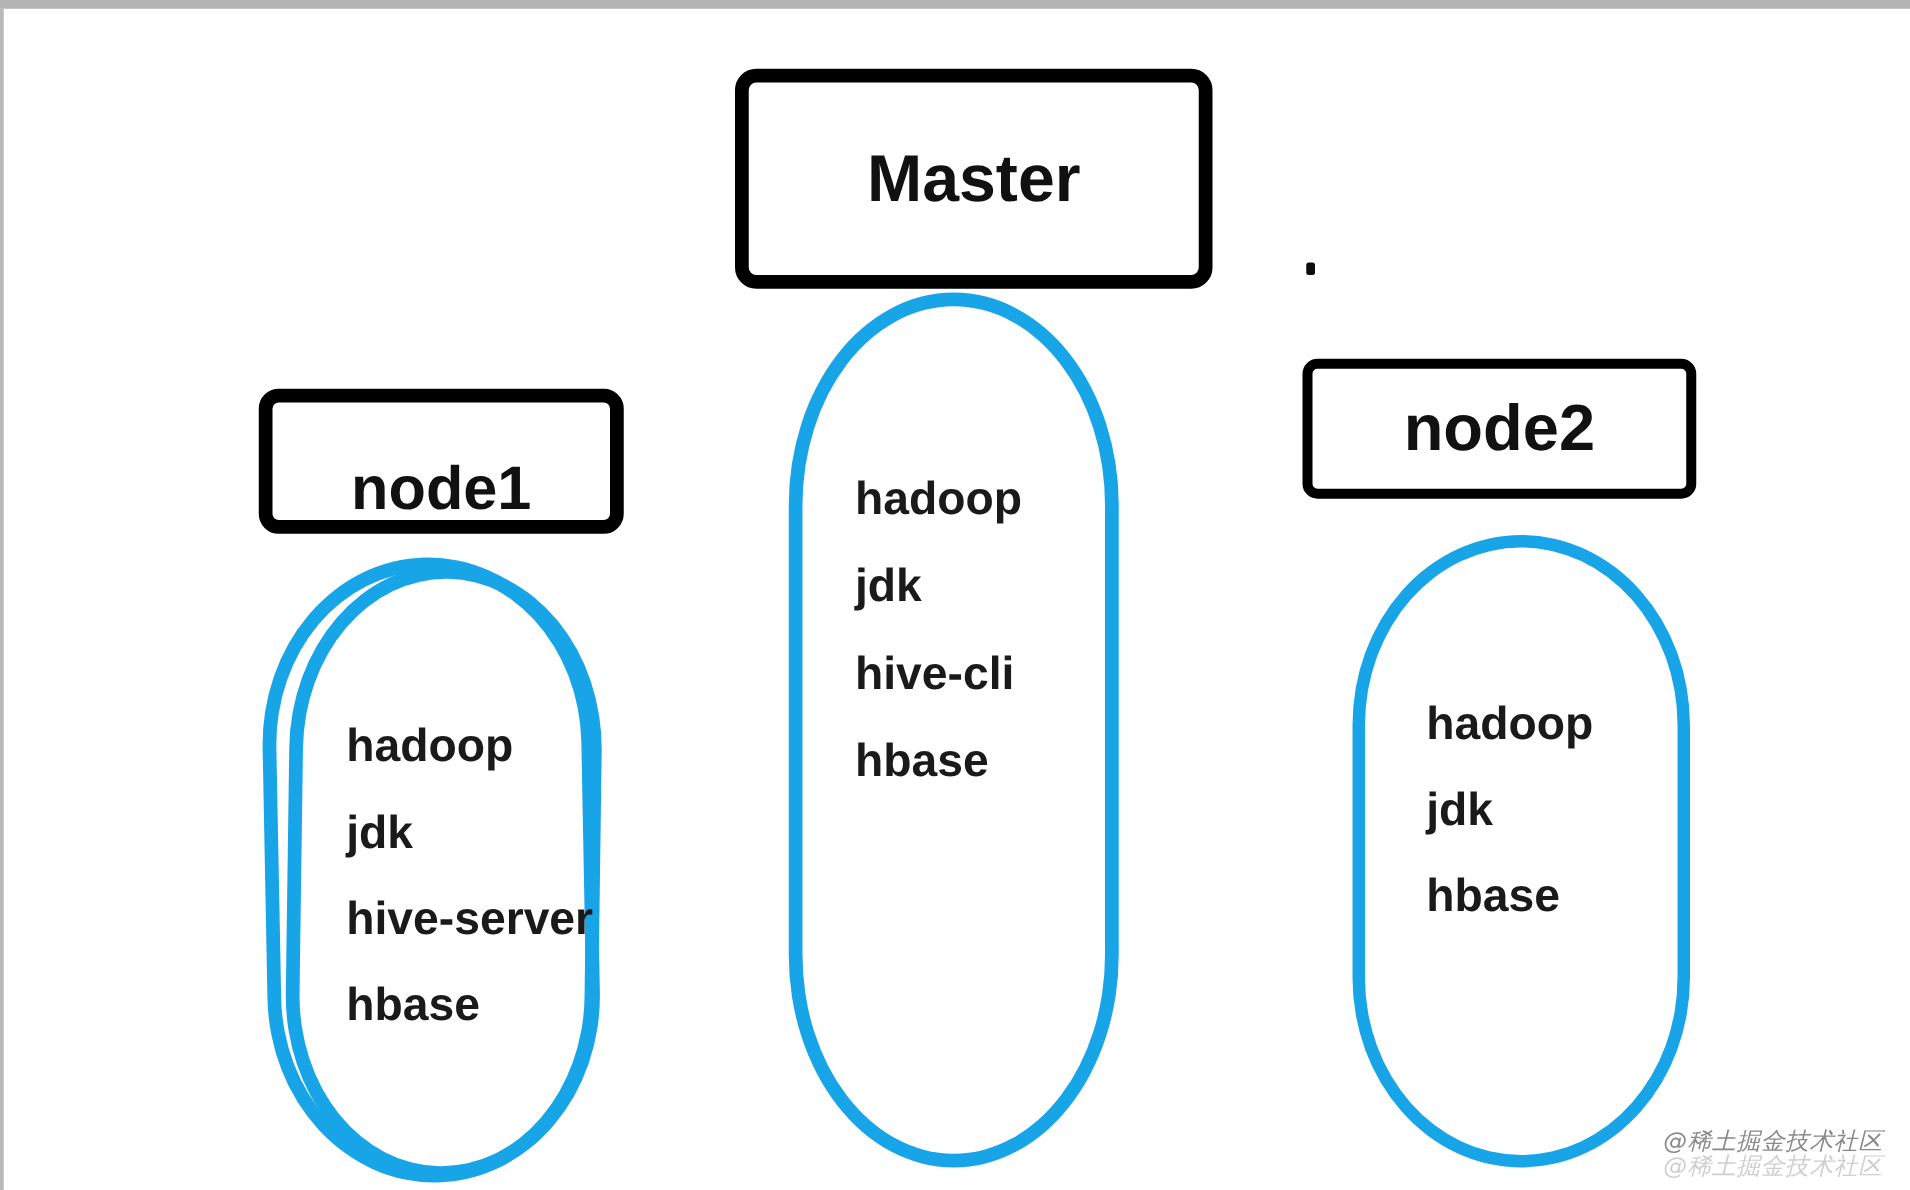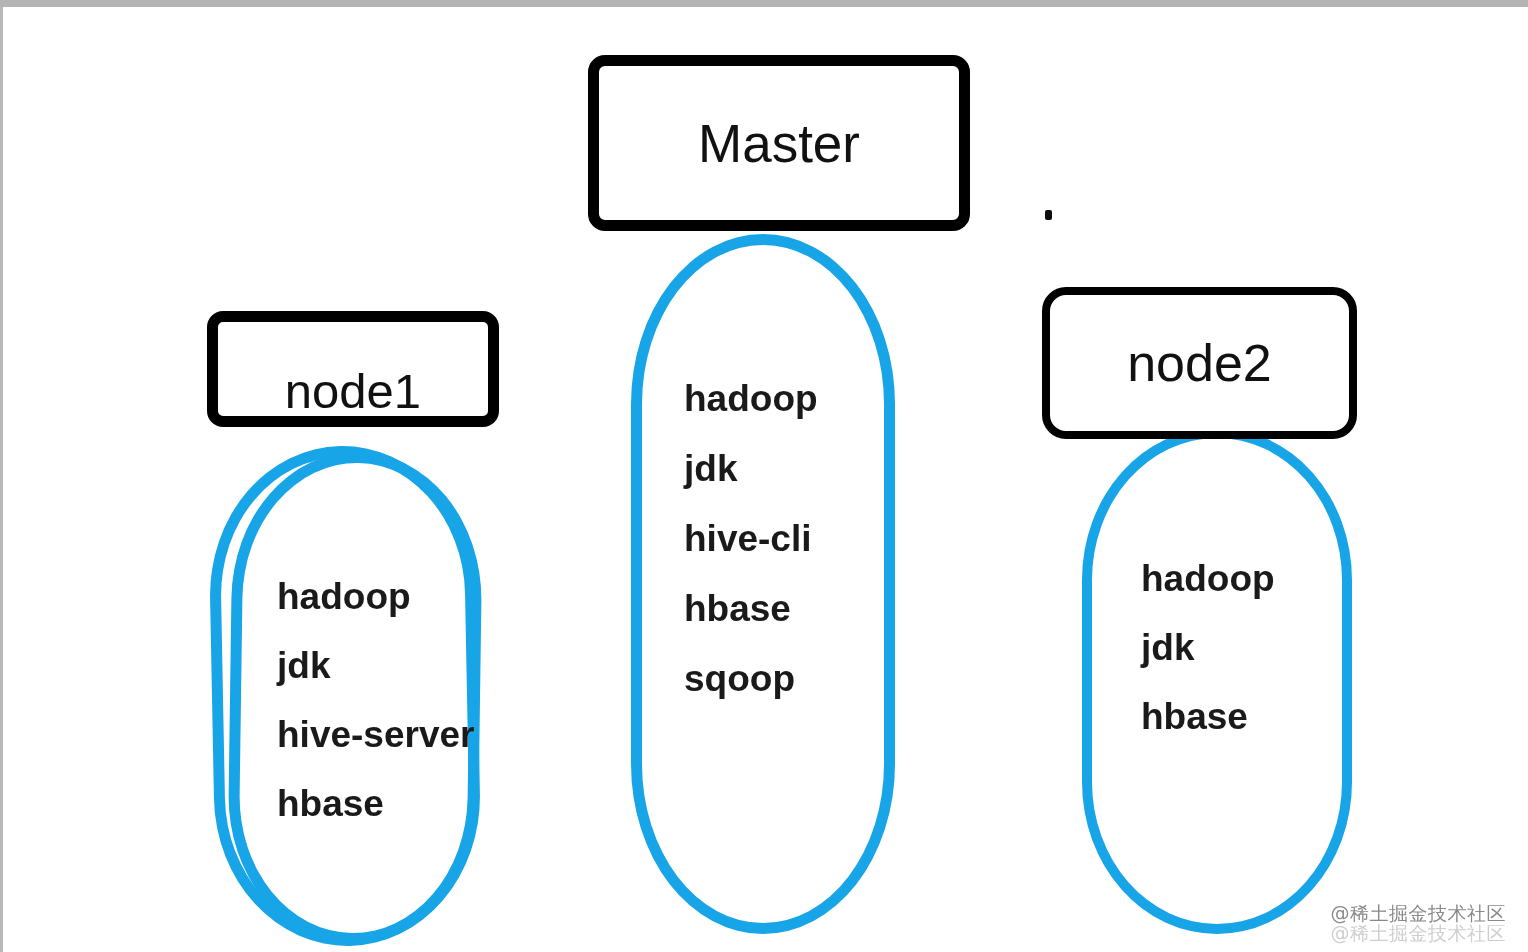--- a/index.html
+++ b/index.html
@@ -50,21 +50,21 @@
     background: #ffffff;
     border-style: solid;
     border-color: #000000;
     display: flex;
     align-items: center;
     justify-content: center;
     z-index: 5;
   }
   .labelbox-text {
     color: #111111;
-    font-weight: 400;
+    font-weight: 700;
     line-height: 1;
     white-space: nowrap;
   }
 
   
   .svc-list {
     position: absolute;
     z-index: 6;
     color: #1a1a1a;
     font-weight: 700;
@@ -135,37 +135,36 @@
   <div class="labelbox" style="left:588px; top:55px; width:382px; height:176px;
               border-width:11px; border-radius:17px;">
     <span class="labelbox-text" style="font-size:53px;">Master</span>
   </div>
 
   <div class="svc-list" style="left:684px; top:364px; font-size:37px; line-height:70px;">
     <div class="svc-item">hadoop</div>
     <div class="svc-item">jdk</div>
     <div class="svc-item">hive-cli</div>
     <div class="svc-item">hbase</div>
-    <div class="svc-item">sqoop</div>
   </div>
 
   <div class="ink-dot" style="left:1045px; top:210px; width:7px; height:10px; border-radius:2px;"></div>
 
   <div class="capsule" style="left:1082px; top:428px; width:270px; height:506px;
               border-width:10px; border-radius:135px / 152px;"></div>
 
-  <div class="labelbox" style="left:1042px; top:287px; width:315px; height:152px;
-              border-width:8px; border-radius:24px;">
+  <div class="labelbox" style="left:1042px; top:287px; width:315px; height:112px;
+              border-width:8px; border-radius:12px;">
     <span class="labelbox-text" style="font-size:52px;">node2</span>
   </div>
 
   <div class="svc-list" style="left:1141px; top:544px; font-size:37px; line-height:69px;">
     <div class="svc-item">hadoop</div>
     <div class="svc-item">jdk</div>
     <div class="svc-item">hbase</div>
   </div>
 
-  <div class="watermark" style="right:22px; bottom:8px;">
+  <div class="watermark" style="right:22px; bottom:8px;font-style:italic;">
     <div class="wm-line-1">@稀土掘金技术社区</div>
     <div class="wm-line-2">@稀土掘金技术社区</div>
   </div>
 
 </div>
 
 </body></html>

